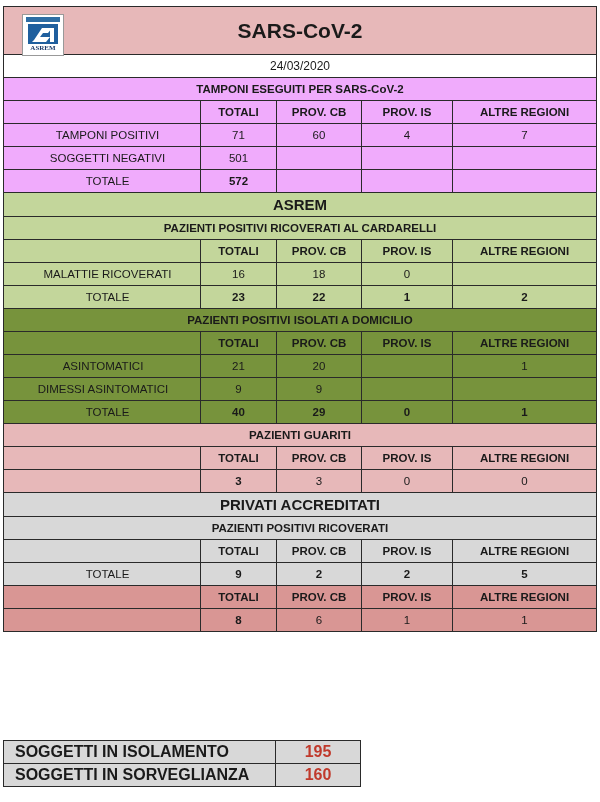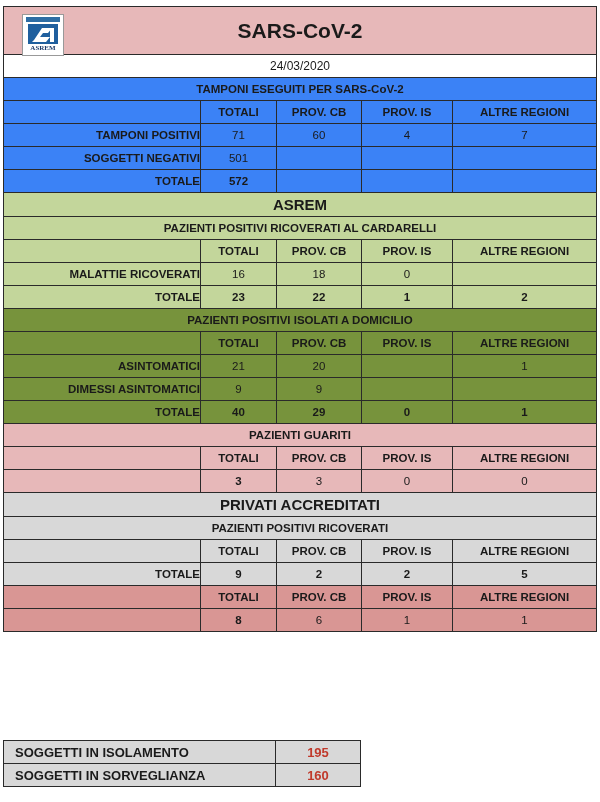--- a/index.html
+++ b/index.html
@@ -2,41 +2,41 @@
 <html><head>
 <meta charset="utf-8">
 <style>
   html, body { margin:0; padding:0; background:#ffffff; }
   body { width:600px; height:802px; position:relative; overflow:hidden;
          font-family:"Liberation Sans", sans-serif; color:#1a1a1a; }
   table { border-collapse:collapse; table-layout:fixed; }
   #main { position:absolute; left:3px; top:6px; width:593px; }
   #main td { border:1.5px solid #2a2a2a; height:22px; padding:0; font-size:11.5px;
              text-align:center; font-weight:normal; }
-  #main td.lbl { text-align:right; padding-left:11px; font-weight:bold; }
+  #main td.lbl { text-align:center; padding-left:11px; font-weight:normal; }
   #main td.lbl.flush { padding-left:2px; }
   .b { font-weight:bold !important; }
   .hdr td { font-weight:bold !important; }
   .title td { height:47px !important; font-size:21px !important; font-weight:bold !important; position:relative; }
   .date td { background:#ffffff; font-size:12px !important; }
   .big td { font-size:15px !important; font-weight:bold !important; height:23px !important; }
   .pink { background:#e7b8b9; }
-  .lgreen { background:#3b82f6; }
+  .lgreen { background:#f0abfc; }
   .mgreen { background:#c3d69b; }
   .dgreen { background:#77933c; }
   .grey { background:#d8d8d8;margin-left:42px; }
   .rose { background:#d99694; }
   .red { color:#c0392b; font-weight:bold; }
   .orange { color:#d9534f; }
   #logo { position:absolute; left:18px; top:7px; width:40px; height:40px; background:#fff; border:1px solid #999; }
   #logo .band { height:5px; background:#2e6da4; margin:2px 3px 0 3px; }
   #logo .mark { width:30px; height:20px; margin:2px auto 0 auto; background:#1f5f9e; position:relative; }
   #logo .txt { font-family:"Liberation Serif", serif; font-size:7px; text-align:center; color:#1f3d6b; font-weight:bold; line-height:8px; }
   #bottom { position:absolute; left:3px; top:740px; width:357px; }
-  #bottom td { border:1.5px solid #2a2a2a; height:22px; font-size:13px; background:#d8d8d8; padding:0; }
+  #bottom td { border:1.5px solid #2a2a2a; height:22px; font-size:16px; background:#d8d8d8; padding:0; }
   #bottom td.lbl { text-align:left; padding-left:11px; font-weight:bold; }
   #bottom td.val { text-align:center; }
 </style>
 </head>
 <body>
 
 <table id="main">
   <colgroup>
     <col style="width:197px">
       <col style="width:76px">

